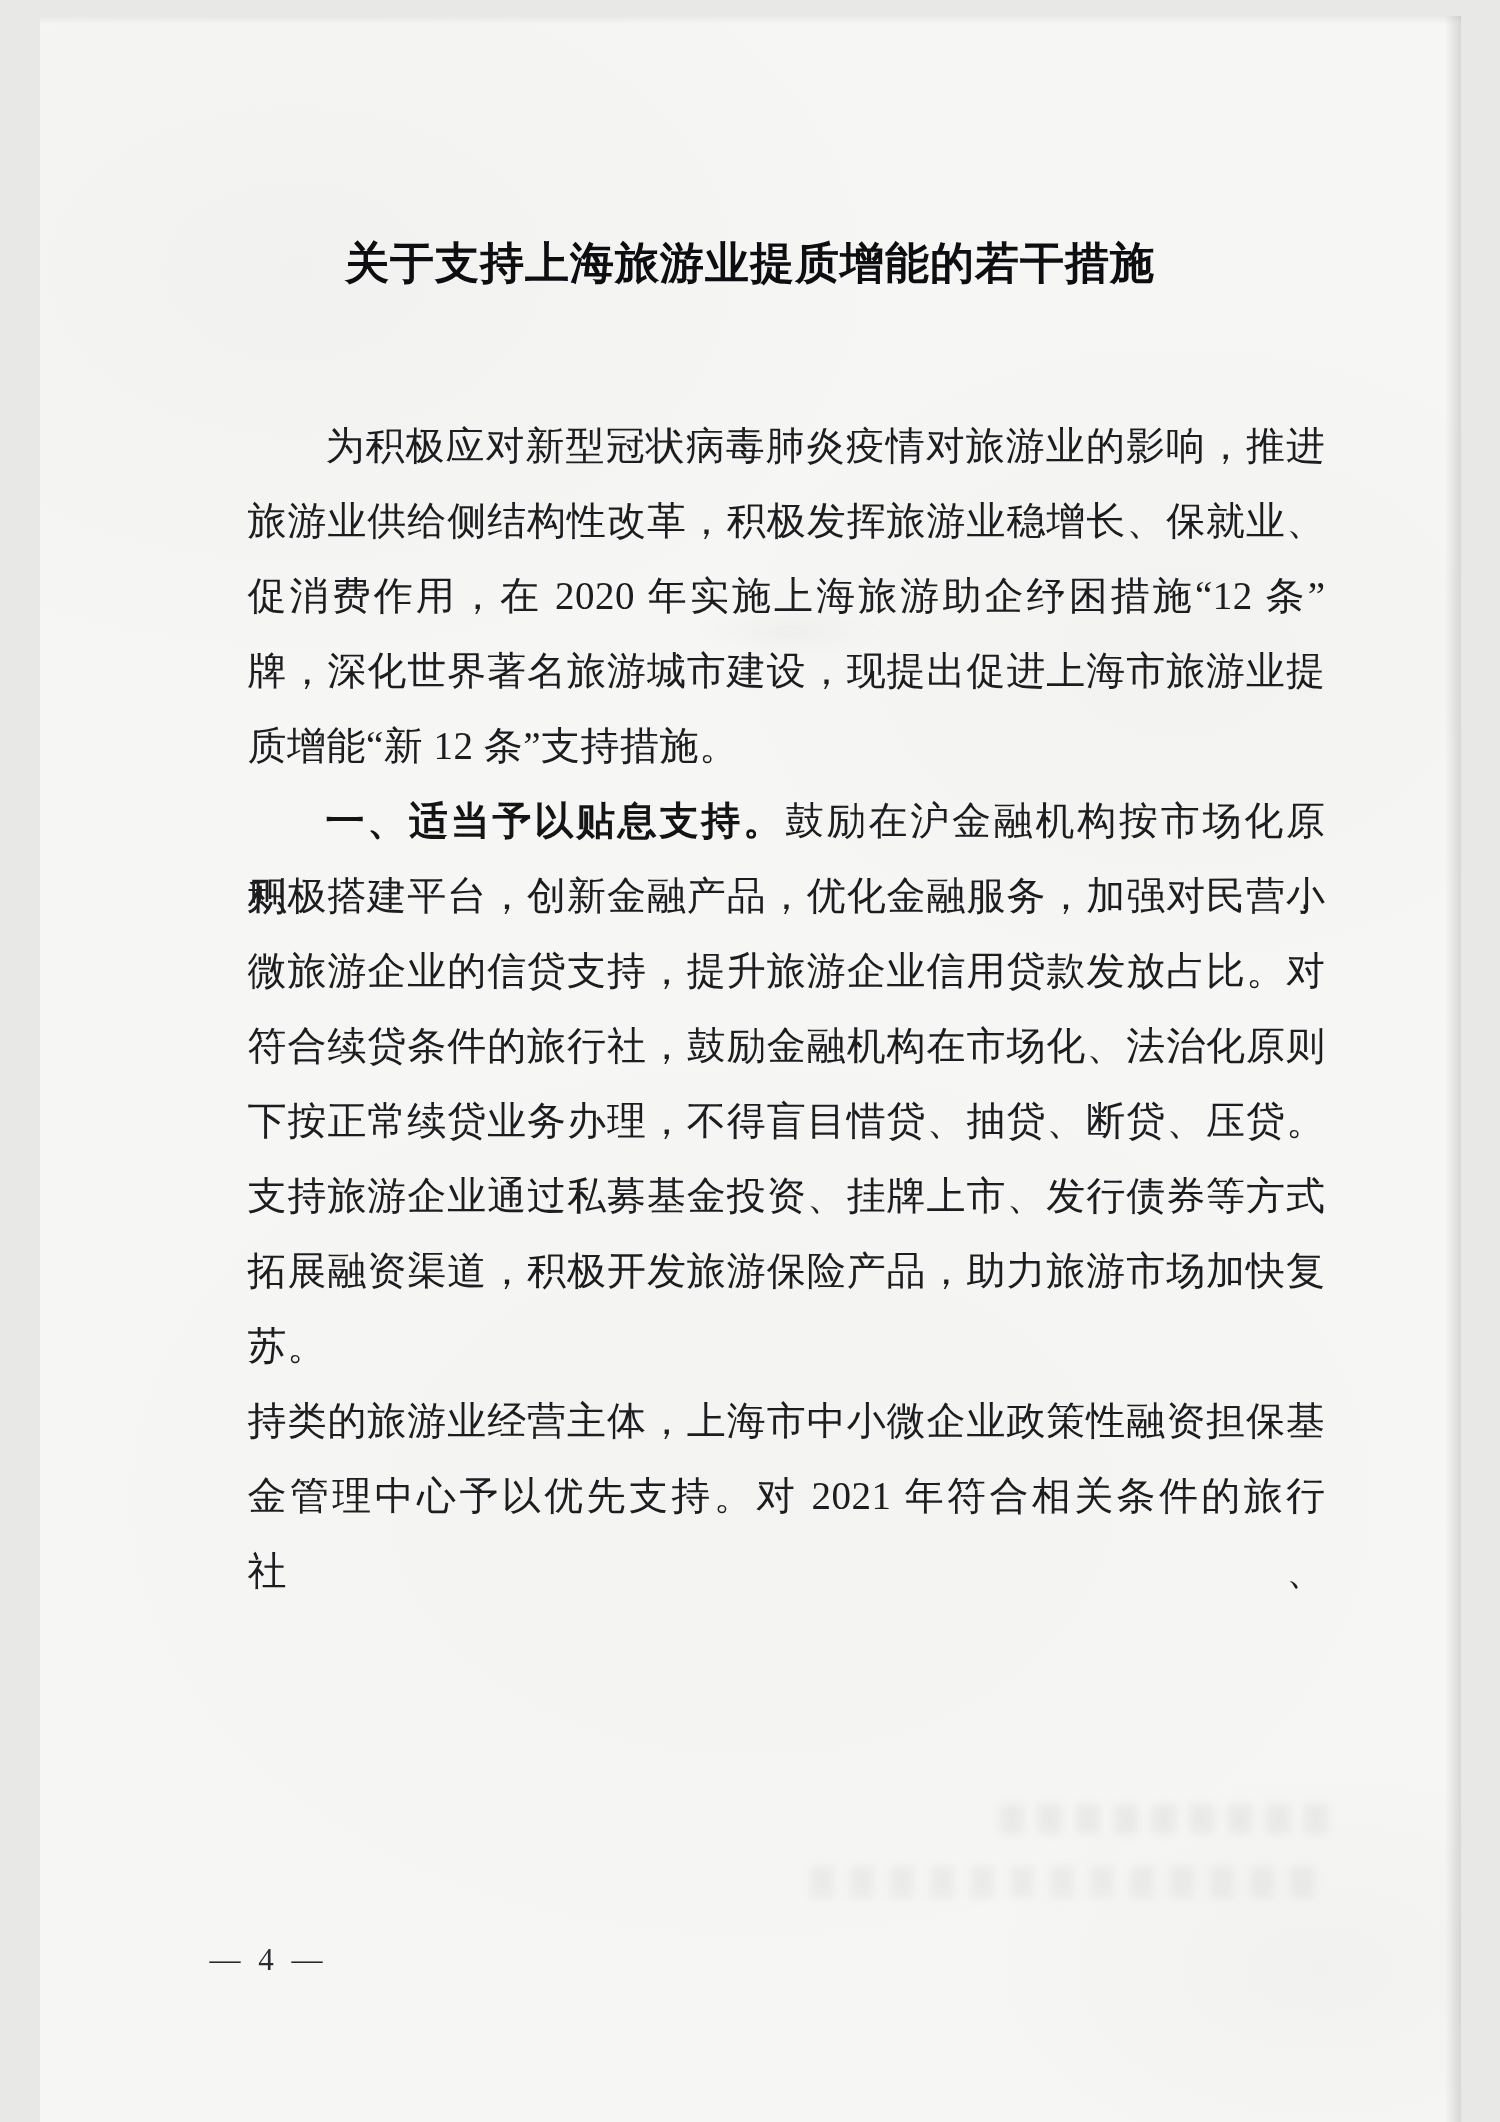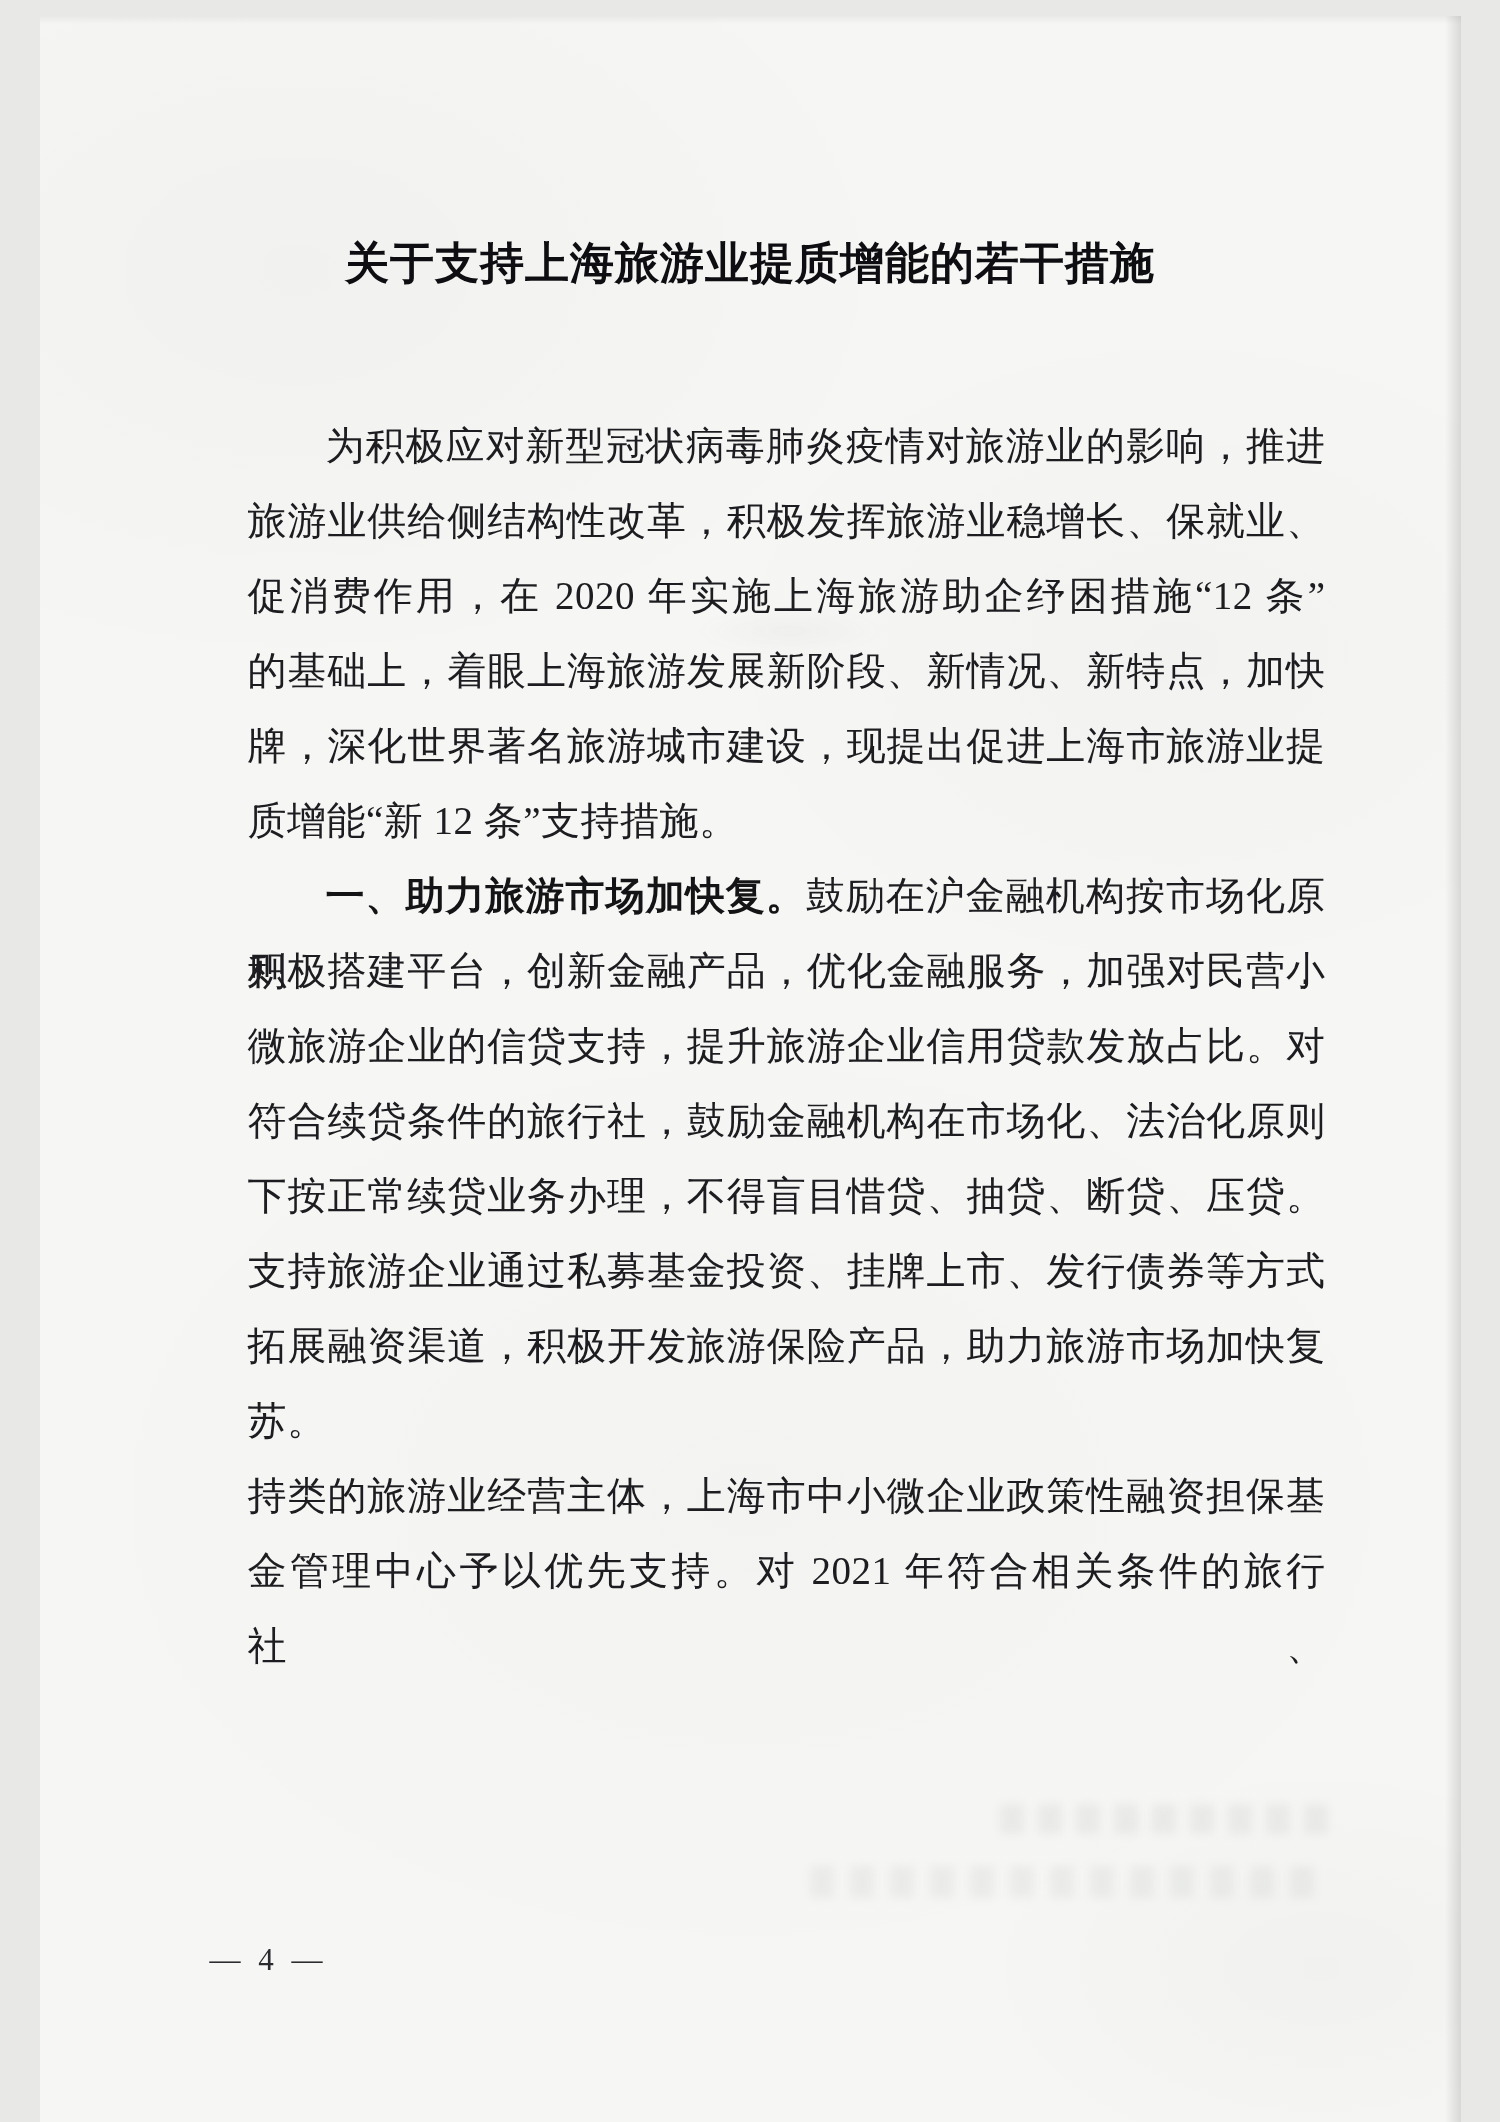--- a/index.html
+++ b/index.html
@@ -105,25 +105,24 @@
 <body>
 
 <div class="page">
 
   <div class="title">关于支持上海旅游业提质增能的若干措施</div>
 
   <div class="body-text">
     <div class="line indent"><span>为积极应对新型冠状病毒肺炎疫情对旅游业的影响，推进</span></div>
     <div class="line"><span>旅游业供给侧结构性改革，积极发挥旅游业稳增长、保就业、</span></div>
     <div class="line"><span>促消费作用，在 2020 年实施上海旅游助企纾困措施“12 条”</span></div>
-    <div class="line"><span>的基础上，着眼上海旅游发展新阶段、新情况、新特点，加快</span></div>
     <div class="line"><span>牌，深化世界著名旅游城市建设，现提出促进上海市旅游业提</span></div>
     <div class="line para-end"><span>质增能“新 12 条”支持措施。</span></div>
 
-    <div class="line indent"><span class="lead-bold">一、助力旅游市场加快复。</span><span>鼓励在沪金融机构按市场化原则，</span></div>
+    <div class="line indent"><span class="lead-bold">一、适当予以贴息支持。</span><span>鼓励在沪金融机构按市场化原则，</span></div>
     <div class="line"><span>积极搭建平台，创新金融产品，优化金融服务，加强对民营小</span></div>
     <div class="line"><span>微旅游企业的信贷支持，提升旅游企业信用贷款发放占比。对</span></div>
     <div class="line"><span>符合续贷条件的旅行社，鼓励金融机构在市场化、法治化原则</span></div>
     <div class="line"><span>下按正常续贷业务办理，不得盲目惜贷、抽贷、断贷、压贷。</span></div>
     <div class="line"><span>支持旅游企业通过私募基金投资、挂牌上市、发行债券等方式</span></div>
     <div class="line"><span>拓展融资渠道，积极开发旅游保险产品，助力旅游市场加快复</span></div>
     <div class="line para-end"><span>苏。</span></div>
 
     <div class="line"><span>持类的旅游业经营主体，上海市中小微企业政策性融资担保基</span></div>
     <div class="line"><span>金管理中心予以优先支持。对 2021 年符合相关条件的旅行社、</span></div>

